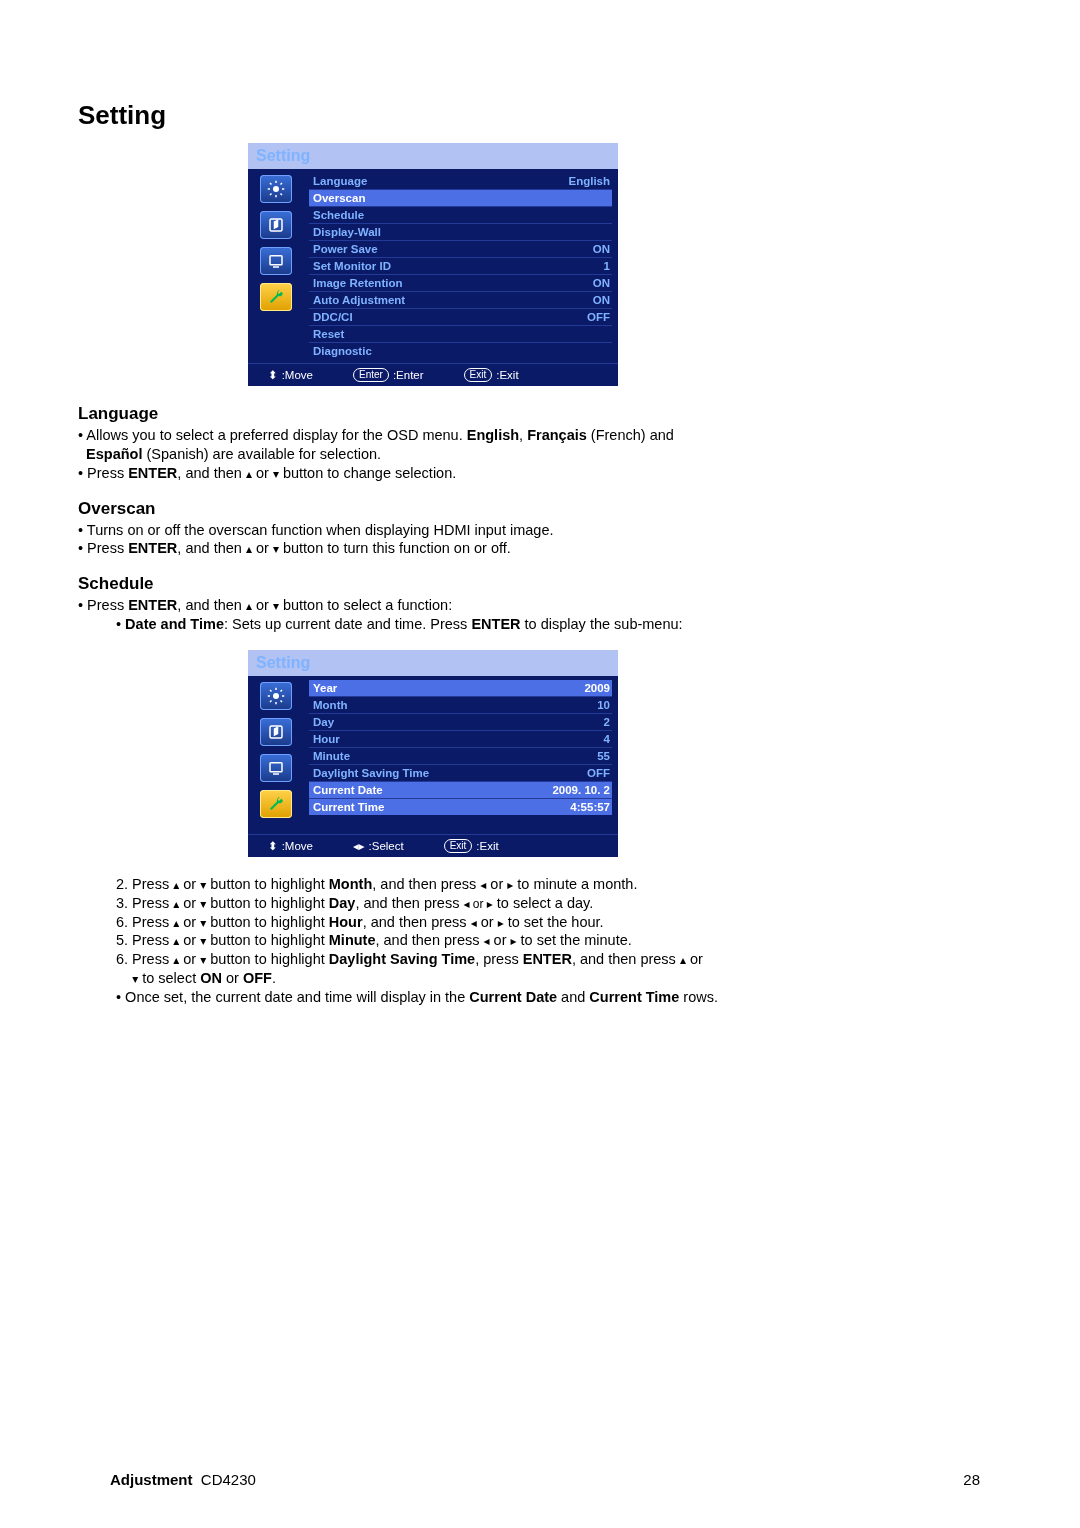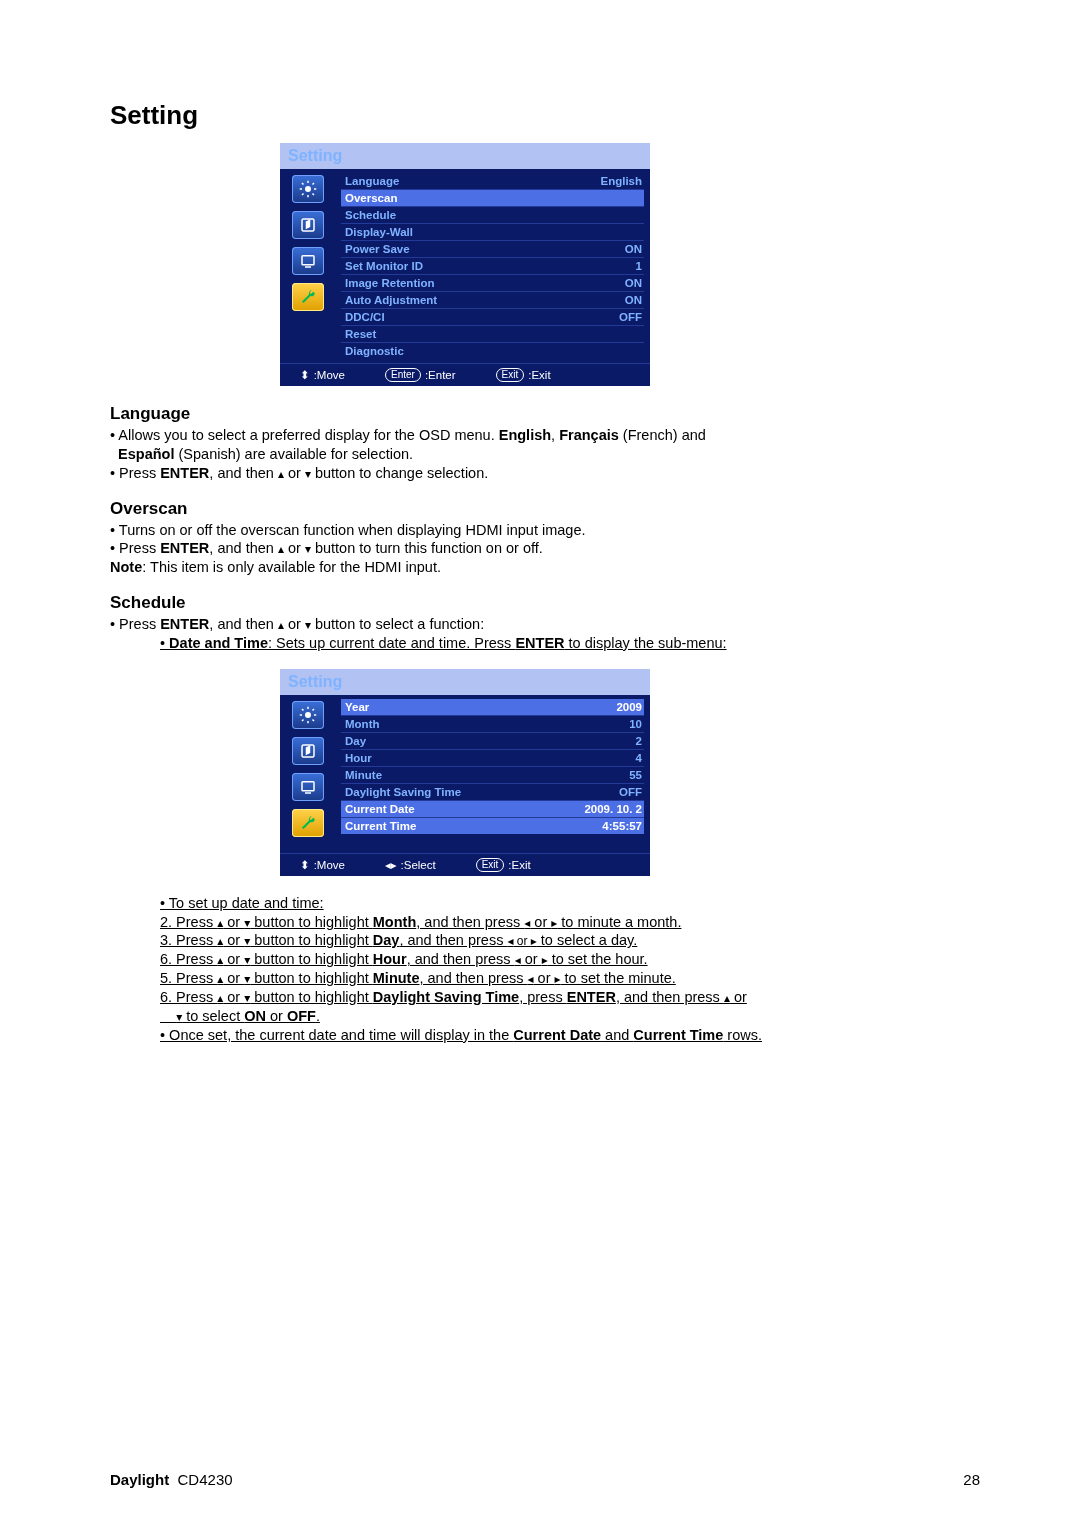--- a/index.html
+++ b/index.html
@@ -5,42 +5,42 @@
   body {
     margin: 0;
     padding: 0;
     font-family: Arial, Helvetica, sans-serif;
     font-size: 14px;
     color: #000;
     background: #fff;
     width: 1080px;
   }
   .page {
-    padding: 100px 100px 40px 110px;
+    padding: 100px 100px 40px 78px;
     box-sizing: border-box;
     min-height: 1528px;
     position: relative;
   }
   h1.section-title {
     font-size: 26px;
     font-weight: bold;
     margin: 0 0 12px 0;
     color: #000;
   }
   h3.sub-title {
     font-size: 17px;
     font-weight: bold;
     margin: 16px 0 2px 0;
     color: #000;
   }
   .body-text {
     font-size: 14.5px;
     line-height: 1.3;
   }
-  .indent1 { margin-left: 50px; text-decoration: underline; }
+  .indent1 { margin-left: 38px; }
   .bold { font-weight: bold; }
 
   
   .osd {
     width: 370px;
     margin: 0 0 18px 170px;
     background: #0b1a67;
     color: #fff;
   }
   .osd-title {
@@ -239,23 +239,20 @@
   </div>
   <div class="body-text">
     <span>• Press </span><span class="bold">ENTER</span><span>, and then </span><span class="arrow">▴</span><span> or </span><span class="arrow">▾</span><span> button to change selection.</span>
   </div>
 
   <h3 class="sub-title">Overscan</h3>
   <div class="body-text">• Turns on or off the overscan function when displaying HDMI input image.</div>
   <div class="body-text">
     <span>• Press </span><span class="bold">ENTER</span><span>, and then </span><span class="arrow">▴</span><span> or </span><span class="arrow">▾</span><span> button to turn this function on or off.</span>
   </div>
-  <div class="body-text">
-    <span class="bold">Note</span><span>: This item is only available for the HDMI input.</span>
-  </div>
 
   <h3 class="sub-title">Schedule</h3>
   <div class="body-text">
     <span>• Press </span><span class="bold">ENTER</span><span>, and then </span><span class="arrow">▴</span><span> or </span><span class="arrow">▾</span><span> button to select a function:</span>
   </div>
   <div class="body-text indent1">
     <span>• </span><span class="bold">Date and Time</span><span>: Sets up current date and time. Press </span><span class="bold">ENTER</span><span> to display the sub-menu:</span>
   </div>
 
   <div class="osd" style="margin-top:16px;">
@@ -339,21 +336,20 @@
           <span class="glyph">◂▸</span> 
           <span>:Select</span>
         </span>
       <span>
           <span class="pill">Exit</span> 
           <span>:Exit</span>
         </span>
     </div>
   </div>
 
-  <div class="body-text indent1">• To set up date and time:</div>
 
   <div class="body-text indent1">
     <span>2. Press </span><span class="arrow">▴</span><span> or </span><span class="arrow">▾</span><span> button to highlight </span><span class="bold">Month</span><span>, and then press </span><span class="arrow">◂</span><span> or </span><span class="arrow">▸</span><span> to minute a month.</span>
   </div>
   <div class="body-text indent1">
     <span>3. Press </span><span class="arrow">▴</span><span> or </span><span class="arrow">▾</span><span> button to highlight </span><span class="bold">Day</span><span>, and then press </span><span class="arrow">◂</span><span class="arrow"> or </span><span class="arrow">▸</span><span> to select a day.</span>
   </div>
   <div class="body-text indent1">
     <span>6. Press </span><span class="arrow">▴</span><span> or </span><span class="arrow">▾</span><span> button to highlight </span><span class="bold">Hour</span><span>, and then press </span><span class="arrow">◂</span><span> or </span><span class="arrow">▸</span><span> to set the hour.</span>
   </div>
@@ -362,16 +358,16 @@
   </div>
   <div class="body-text indent1">
     <span>6. Press </span><span class="arrow">▴</span><span> or </span><span class="arrow">▾</span><span> button to highlight </span><span class="bold">Daylight Saving Time</span><span>, press </span><span class="bold">ENTER</span><span>, and then press </span><span class="arrow">▴</span><span> or </span><br>
     &nbsp;&nbsp;&nbsp;&nbsp;<span class="arrow">▾</span><span> to select </span><span class="bold">ON</span><span> or </span><span class="bold">OFF</span><span>.</span>
   </div>
   <div class="body-text indent1">
     <span>• Once set, the current date and time will display in the </span><span class="bold">Current Date</span><span> and </span><span class="bold">Current Time</span><span> rows.</span>
   </div>
 
   <div class="footer-bar">
-    <div><span class="bold">Daylight</span>&nbsp;&nbsp;<span>CD4230</span></div>
+    <div><span class="bold">Adjustment</span>&nbsp;&nbsp;<span>CD4230</span></div>
     <div>28</div>
   </div>
 </div>
 
 </body></html>

